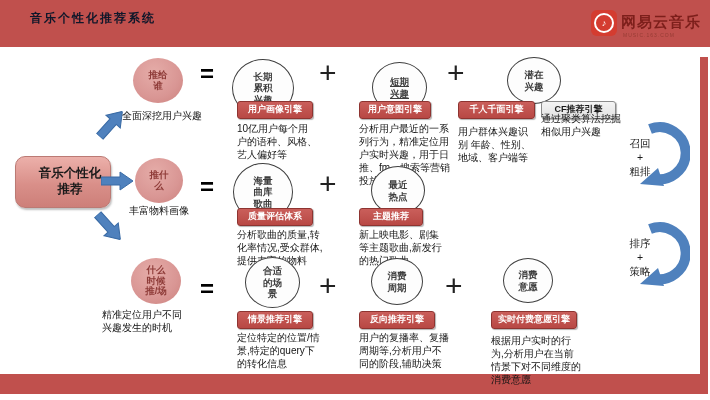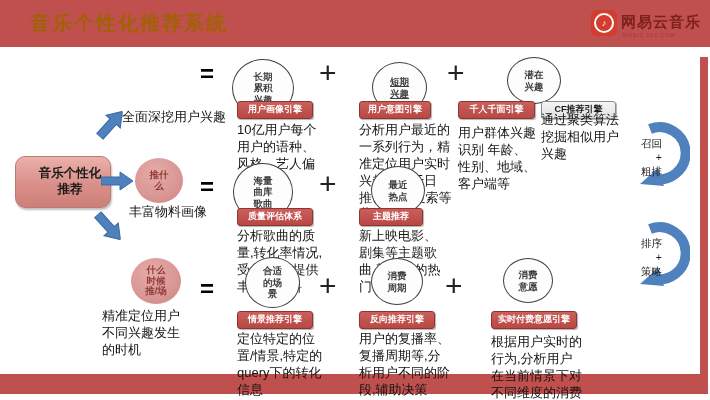--- a/index.html
+++ b/index.html
@@ -4,21 +4,21 @@
 <style>
   html,body{margin:0;padding:0;background:#e9e9e9;}
   .slide{
     position:relative;width:710px;height:400px;background:#ffffff;
     font-family:"Liberation Sans","DejaVu Sans",sans-serif;
     overflow:hidden;margin:0 auto;
   }
   .abs{position:absolute;}
   
   .header{left:0;top:0;width:710px;height:47px;background:#c0504d;}
-  .title{left:30px;top:10px;font-size:20px;font-weight:bold;color:#a16207;letter-spacing:2px;}
+  .title{left:30px;top:10px;font-size:12px;font-weight:bold;color:#0f172a;letter-spacing:2px;}
   .logo-icon{left:591px;top:10px;width:26px;height:26px;background:#d43c30;border-radius:6px;
     display:flex;align-items:center;justify-content:center;}
   .logo-ring{width:16px;height:16px;border:2px solid #fff;border-radius:50%;
     display:flex;align-items:center;justify-content:center;color:#fff;font-size:9px;line-height:1;}
   .logo-name{left:621px;top:13px;font-size:15px;font-weight:bold;color:#7d1f1b;letter-spacing:1px;}
   .logo-sub{left:623px;top:32px;font-size:5px;color:#963c34;letter-spacing:1px;}
   
   .bar-bottom{left:0;top:374px;width:704px;height:20px;background:#c0504d;}
   .bar-right{left:700px;top:57px;width:8px;height:337px;background:#c0504d;}
   
@@ -37,24 +37,24 @@
     box-sizing:border-box;}
   
   .op-eq{font-size:24px;font-weight:bold;color:#000;}
   .op-plus{font-size:30px;font-weight:200;color:#222;}
   
   .badge{height:16px;background:linear-gradient(180deg,#ca5f5b,#b84844);border:1px solid #8e3431;
     border-radius:3px;color:#ffffff;font-size:9px;font-weight:bold;text-align:center;
     line-height:15px;box-shadow:1px 1px 1px rgba(0,0,0,.3);}
   .badge.gray{background:linear-gradient(180deg,#f4f4f4,#e2e2e2);border:1px solid #8c8c8c;color:#1a1a1a;}
   
-  .cap{font-size:13px;color:#141414;line-height:1.3;}
+  .cap{font-size:10px;color:#141414;line-height:1.3;}
   .cap.nowrap{white-space:nowrap;}
   
-  .side-label{font-size:10.5px;color:#1a1a1a;text-align:right;white-space:pre-line;line-height:1.35;width:44px;}
+  .side-label{font-size:10.5px;color:#1a1a1a;text-align:center;white-space:pre-line;line-height:1.35;width:44px;}
 </style>
 </head>
 <body>
 
 <div class="slide">
 
   <div class="abs header"></div>
   <div class="abs title">音乐个性化推荐系统</div>
   <div class="abs logo-icon">
     <div class="logo-ring">♪</div>
@@ -71,20 +71,22 @@
   <svg class="abs" style="left:94px;top:113px;transform:rotate(-48deg);" width="34" height="22" viewBox="0 0 32 20">
     <polygon points="0,6 19,6 19,1 32,10 19,19 19,14 0,14" fill="#4f81bd" stroke="#3a6ba5" stroke-width="1"></polygon>
   </svg>
   <svg class="abs" style="left:101px;top:171px;" width="32" height="20" viewBox="0 0 32 20">
     <polygon points="0,6 19,6 19,1 32,10 19,19 19,14 0,14" fill="#4f81bd" stroke="#3a6ba5" stroke-width="1"></polygon>
   </svg>
   <svg class="abs" style="left:92px;top:216px;transform:rotate(48deg);" width="34" height="22" viewBox="0 0 32 20">
     <polygon points="0,6 19,6 19,1 32,10 19,19 19,14 0,14" fill="#4f81bd" stroke="#3a6ba5" stroke-width="1"></polygon>
   </svg>
 
+  <div class="abs qcircle" style="left:133px;top:58px;width:50px;height:45px;">推给
+谁</div>
   <div class="abs cap nowrap" style="left:122px;top:109px;">全面深挖用户兴趣</div>
 
   <div class="abs qcircle" style="left:135px;top:158px;width:48px;height:45px;">推什
 么</div>
   <div class="abs cap nowrap" style="left:129px;top:204px;">丰富物料画像</div>
 
   <div class="abs qcircle" style="left:131px;top:258px;width:50px;height:46px;">什么
 时候
 推/场</div>
   <div class="abs cap" style="left:102px;top:308px;width:88px;">精准定位用户不同兴趣发生的时机</div>

